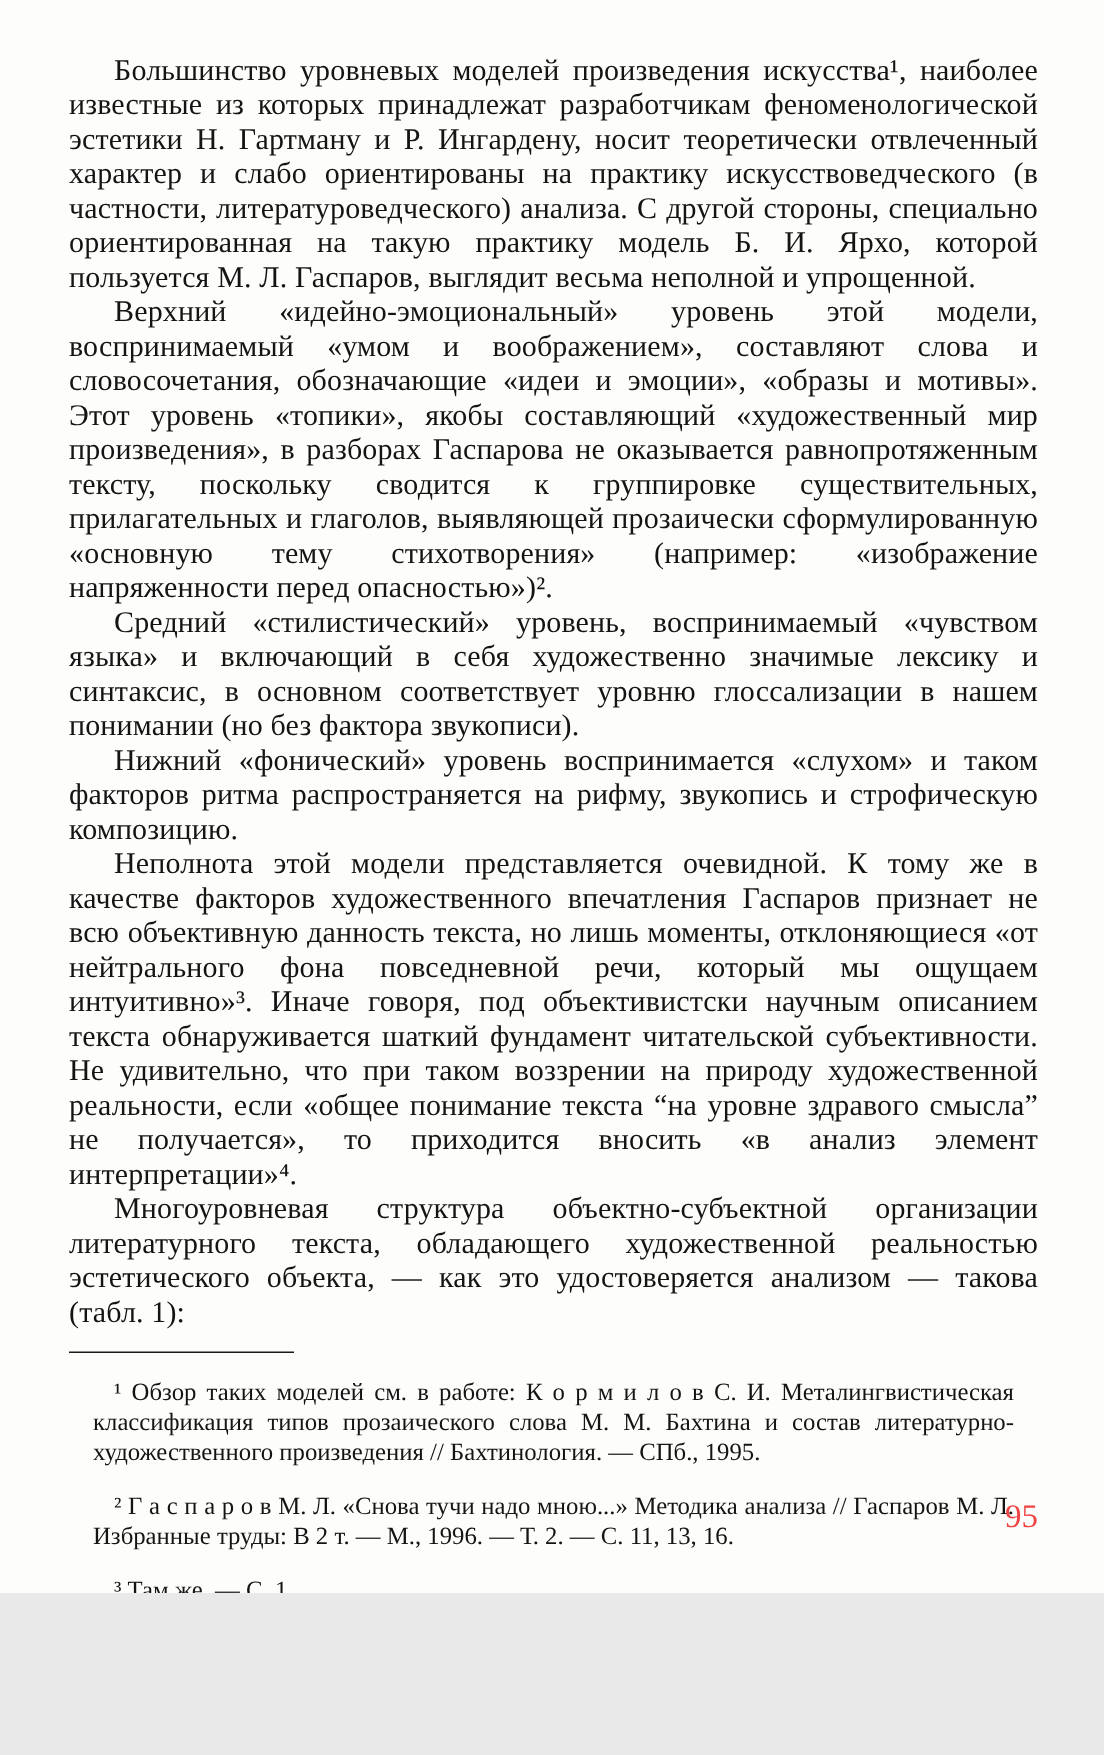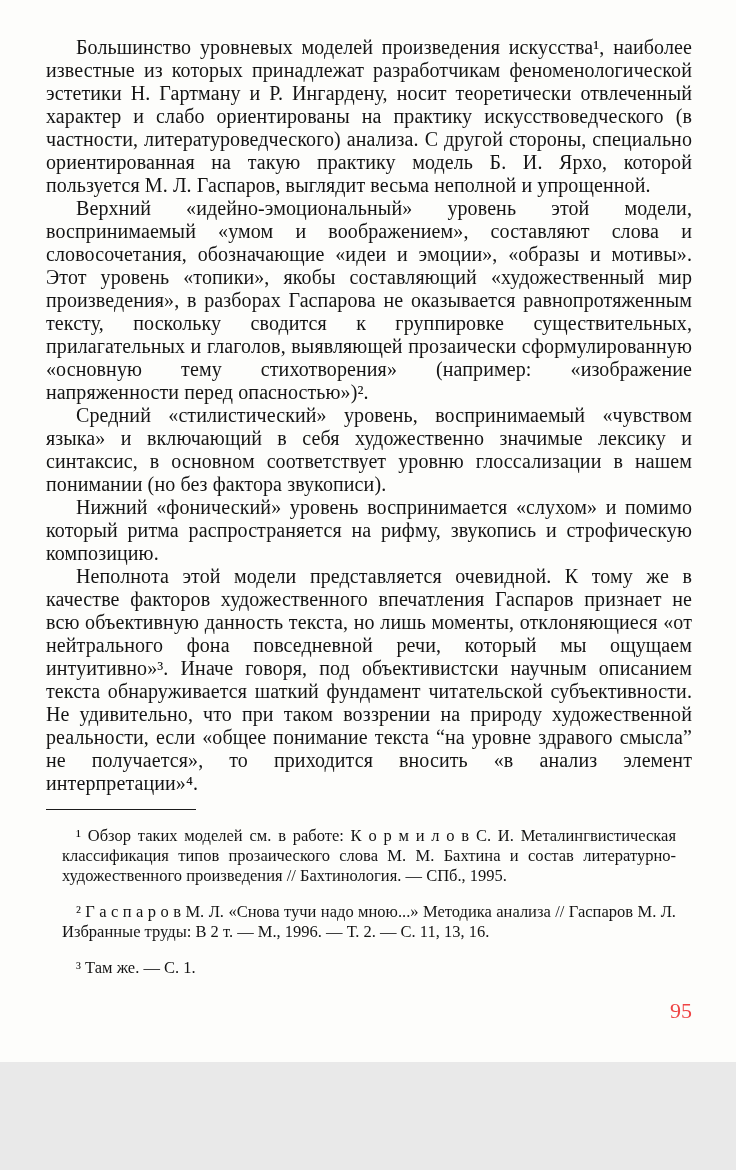--- a/index.html
+++ b/index.html
@@ -50,22 +50,23 @@
 </style>
 </head>
 <body>
 
 <div class="page">
 
   <div class="body-text">
     <p>Большинство уровневых моделей произведения искусства¹, наиболее известные из которых принадлежат разработчикам феноменологической эстетики Н. Гартману и Р. Ингардену, носит теоретически отвлеченный характер и слабо ориентированы на практику искусствоведческого (в частности, литературоведческого) анализа. С другой стороны, специально ориентированная на такую практику модель Б. И. Ярхо, которой пользуется М. Л. Гаспаров, выглядит весьма неполной и упрощенной.</p>
     <p>Верхний «идейно-эмоциональный» уровень этой модели, воспринимаемый «умом и воображением», составляют слова и словосочетания, обозначающие «идеи и эмоции», «образы и мотивы». Этот уровень «топики», якобы составляющий «художественный мир произведения», в разборах Гаспарова не оказывается равнопротяженным тексту, поскольку сводится к группировке существительных, прилагательных и глаголов, выявляющей прозаически сформулированную «основную тему стихотворения» (например: «изображение напряженности перед опасностью»)².</p>
     <p>Средний «стилистический» уровень, воспринимаемый «чувством языка» и включающий в себя художественно значимые лексику и синтаксис, в основном соответствует уровню глоссализации в нашем понимании (но без фактора звукописи).</p>
-    <p>Нижний «фонический» уровень воспринимается «слухом» и помимо который ритма распространяется на рифму, звукопись и строфическую композицию.</p>
+    <p>Нижний «фонический» уровень воспринимается «слухом» и таком факторов ритма распространяется на рифму, звукопись и строфическую композицию.</p>
     <p>Неполнота этой модели представляется очевидной. К тому же в качестве факторов художественного впечатления Гаспаров признает не всю объективную данность текста, но лишь моменты, отклоняющиеся «от нейтрального фона повседневной речи, который мы ощущаем интуитивно»³. Иначе говоря, под объективистски научным описанием текста обнаруживается шаткий фундамент читательской субъективности. Не удивительно, что при таком воззрении на природу художественной реальности, если «общее понимание текста “на уровне здравого смысла” не получается», то приходится вносить «в анализ элемент интерпретации»⁴.</p>
+    <p>Многоуровневая структура объектно-субъектной организации литературного текста, обладающего художественной реальностью эстетического объекта, — как это удостоверяется анализом — такова (табл. 1):</p>
   </div>
 
   <div class="footnote-sep"></div>
 
   <div class="footnotes">
     <p>¹ Обзор таких моделей см. в работе: К о р м и л о в  С. И. Металингвистическая классификация типов прозаического слова М. М. Бахтина и состав литературно-художественного произведения // Бахтинология. — СПб., 1995.</p>
     <p>² Г а с п а р о в  М. Л. «Снова тучи надо мною...» Методика анализа // Гаспаров М. Л. Избранные труды: В 2 т. — М., 1996. — Т. 2. — С. 11, 13, 16.</p>
     <p>³ Там же. — С. 1.</p>
   </div>
 

